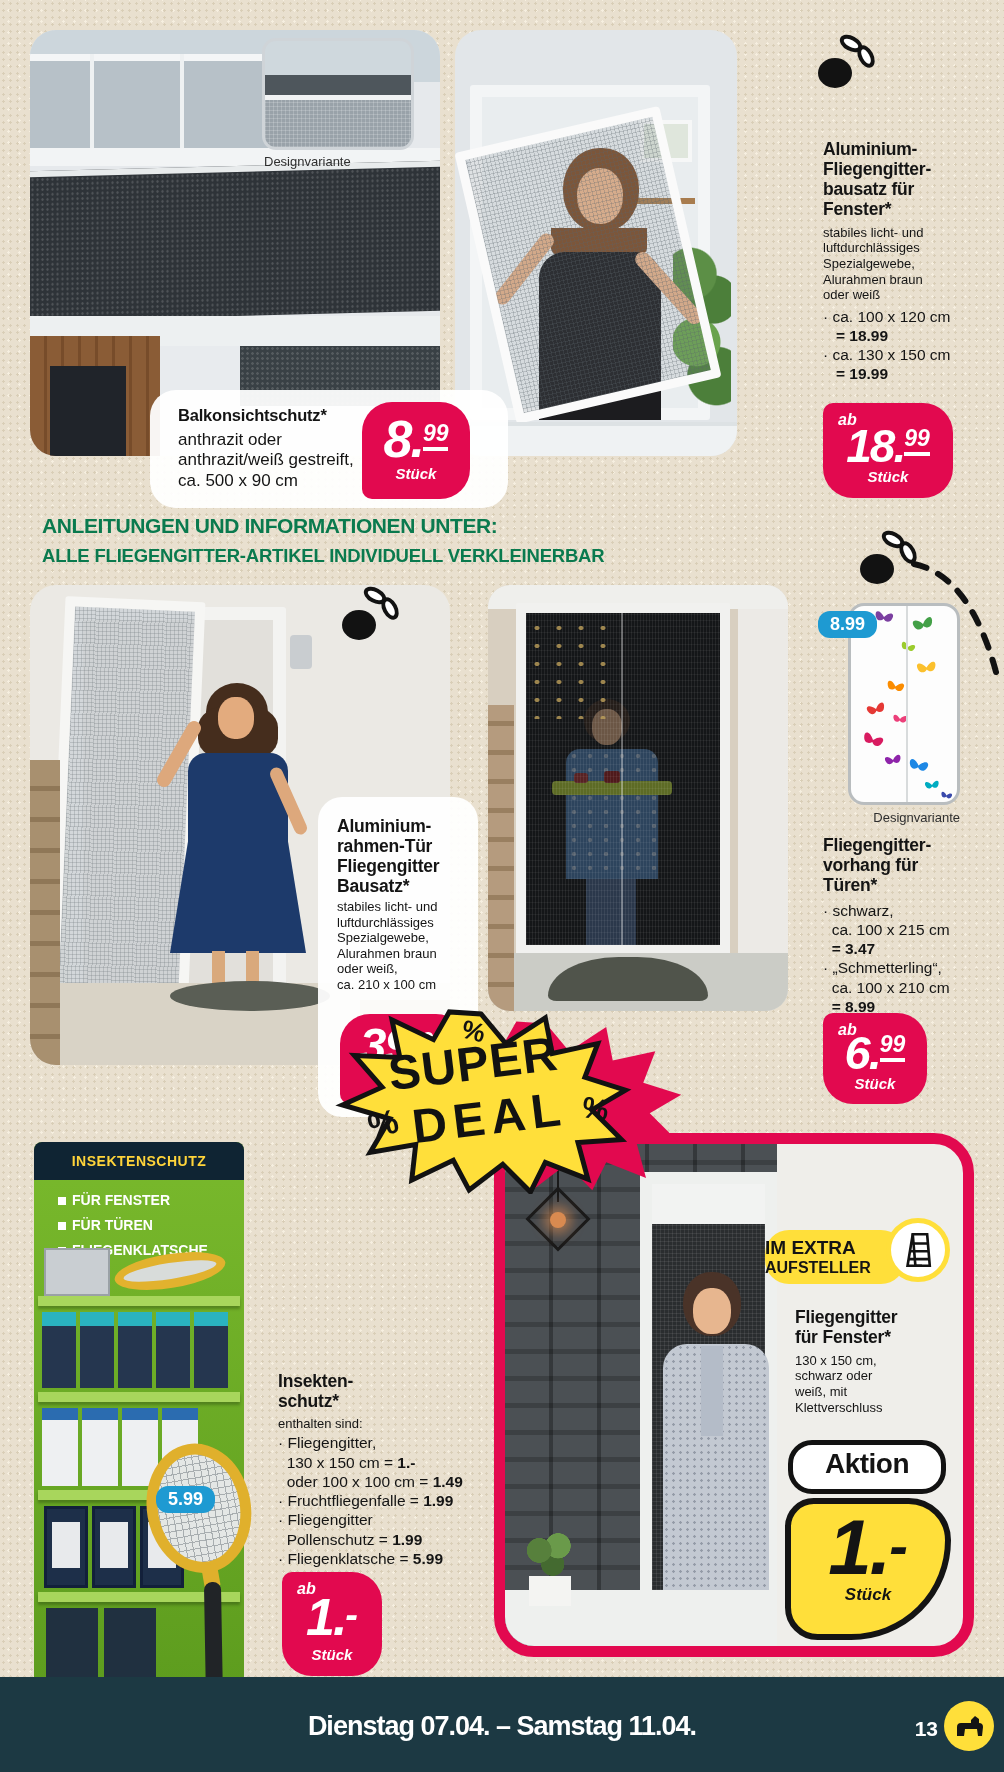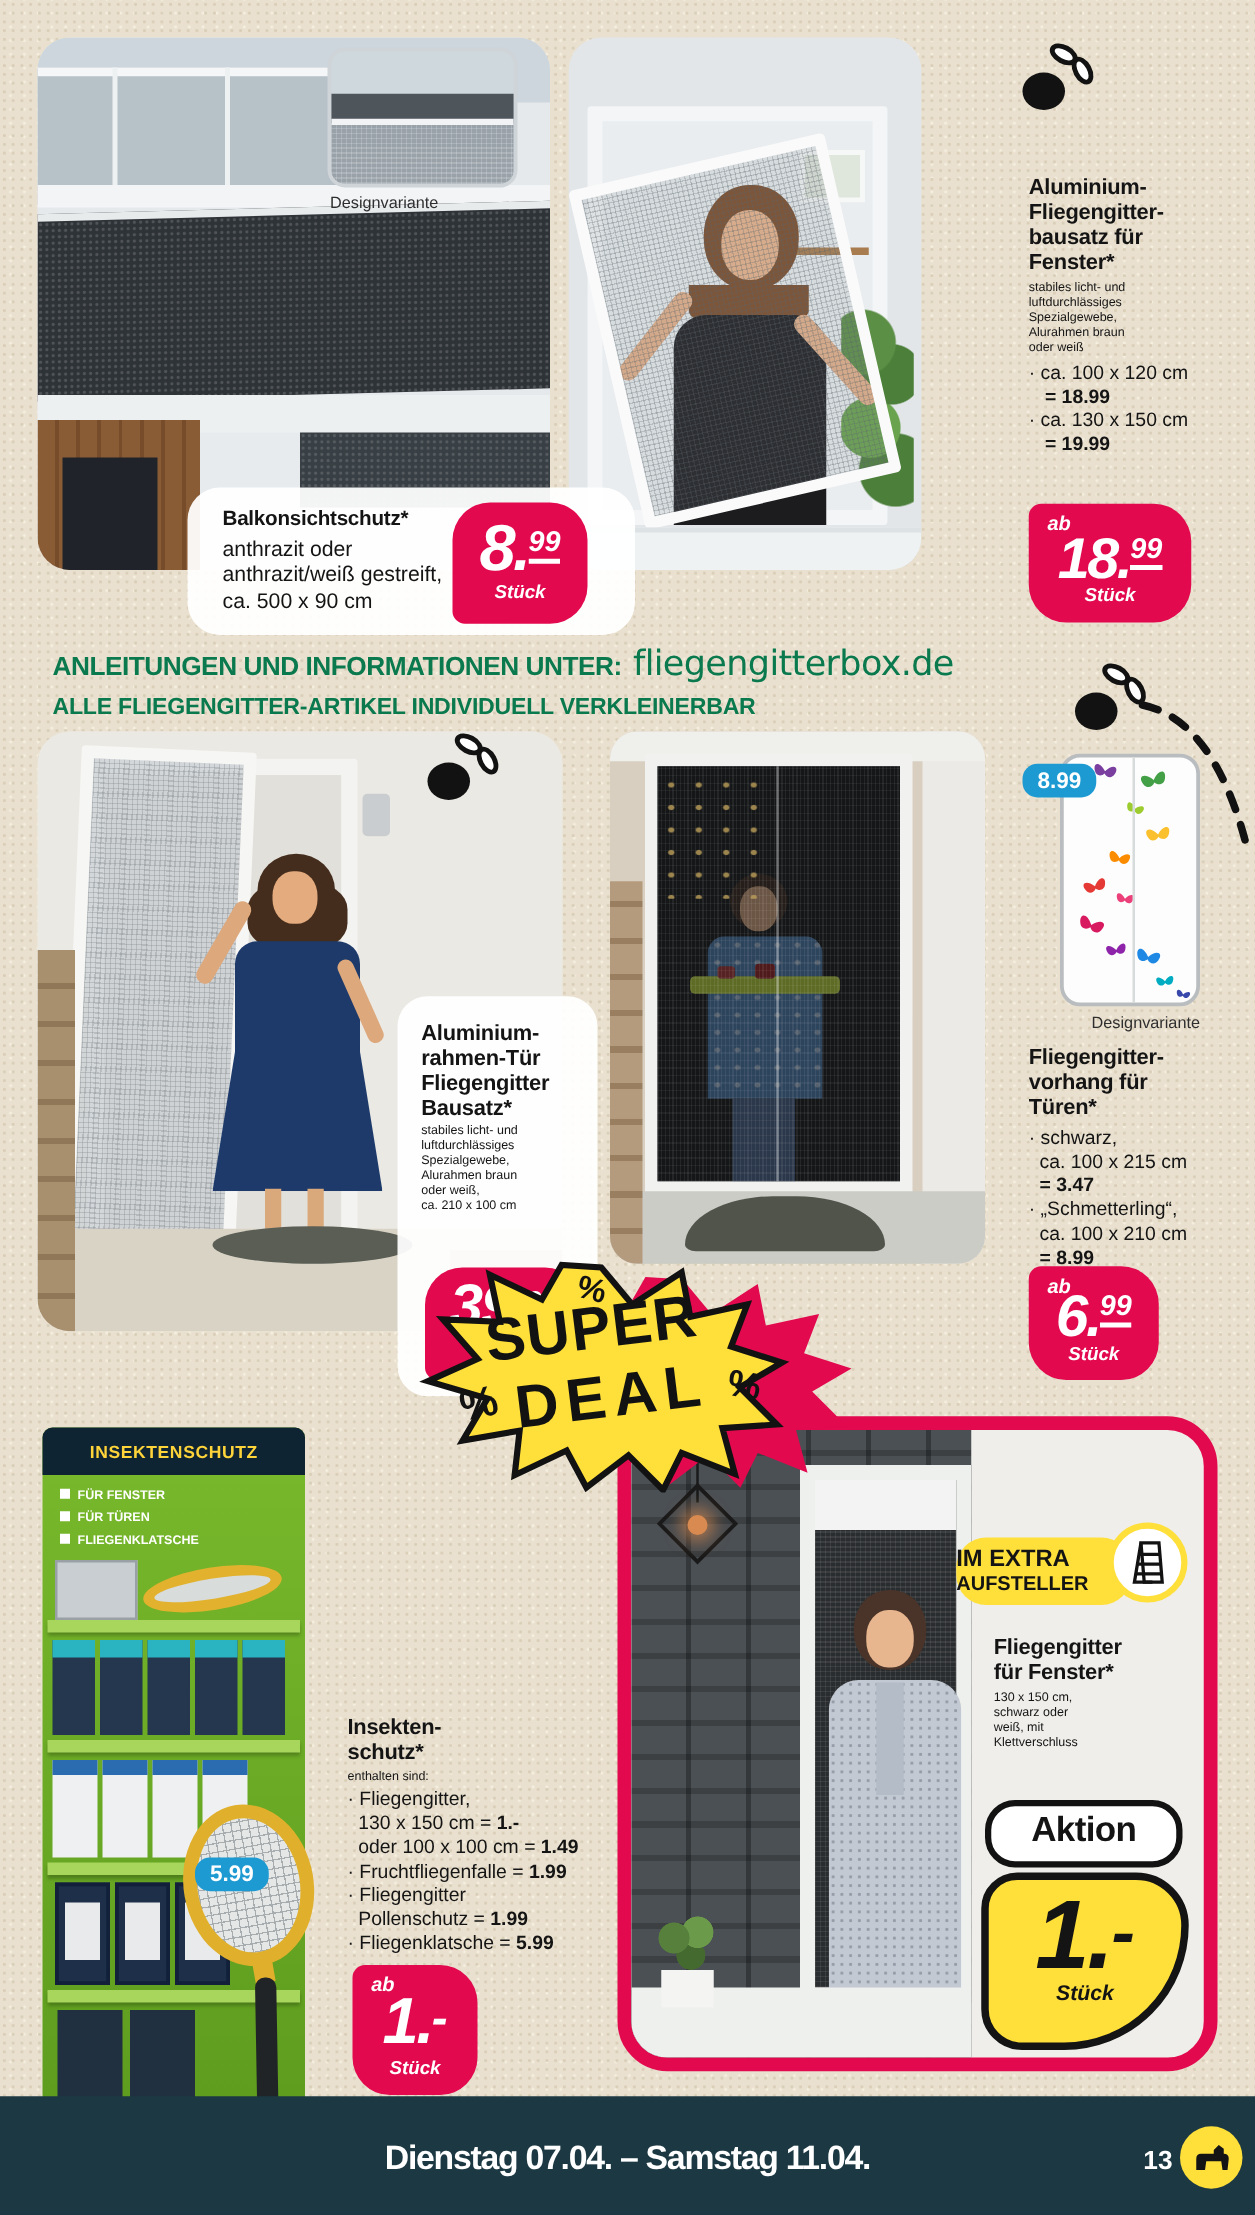--- a/index.html
+++ b/index.html
@@ -10,21 +10,21 @@
   body{font-family:"Liberation Sans", sans-serif; color:var(--ink,#141414); background:#cfc6b2;}
   #page{position:relative; width:1004px; height:1772px; margin:0 auto; overflow:hidden;
     background-color:#e9e0cf;
     background-image:radial-gradient(#d9ceb7 1px, transparent 1.4px),
                      radial-gradient(#f6efe0 1px, transparent 1.4px);
     background-size:7px 7px, 11px 11px; background-position:0 0, 3px 5px;}
   .abs{position:absolute;}
   .photo{position:absolute; border-radius:26px; overflow:hidden; background:#e6e9ec;}
   .ml{white-space:pre-line;}
   .ptitle{font-size:17.5px; font-weight:800; line-height:1.14; letter-spacing:-0.2px;}
-  .pdesc{font-size:10px; line-height:1.2;}
+  .pdesc{font-size:13px; line-height:1.2;}
   .pbullets .rl{font-size:15.5px; line-height:1.24; white-space:pre-wrap;}
   .pbullets b{font-weight:800;}
   .caption{font-size:13px; color:#2e2e2e;}
   
   .price{position:absolute; background:var(--pink,#e2094f); color:#fff; border-radius:30px; text-align:center; font-style:italic;}
   .price.tl{border-top-left-radius:10px;}
   .price.bl{border-bottom-left-radius:10px;}
   .price .ab{position:absolute; top:8px; left:15px; font-size:16px; font-weight:800; font-style:italic;}
   .prow{display:flex; justify-content:center; align-items:flex-start;}
   .whole{font-weight:800; line-height:0.92; letter-spacing:-2px;}
@@ -150,21 +150,20 @@
     <div class="prow" style="margin-top:22px;">
       <span class="whole" style="font-size:46px;">18.</span>
       <span class="cents" style="margin-top:2px;">99</span>
     </div>
     <div class="unit">Stück</div>
   </div>
 
   <div id="banner">
     <div class="l1">
       <span class="lbl">ANLEITUNGEN UND INFORMATIONEN UNTER:</span>
-      <span class="url">fliegengitterbox.de</span>
     </div>
     <div class="l2">ALLE FLIEGENGITTER-ARTIKEL INDIVIDUELL VERKLEINERBAR</div>
   </div>
 
   <div class="fly" style="left:860px;top:532px;">
       <i class="w1"></i>
       <i class="w2"></i>
       <i class="body"></i>
     </div>
   <svg class="abs" style="left:908px;top:550px;z-index:8;" width="96" height="128" viewBox="0 0 96 128">
@@ -282,21 +281,21 @@
       <span class="cents" style="margin-top:2px;">99</span>
     </div>
     <div class="unit">Stück</div>
   </div>
 
   <div class="abs" style="left:34px;top:1142px;width:210px;height:556px;">
     <div class="abs" style="left:0;top:0;width:210px;height:556px;background:linear-gradient(180deg,#79b92c,#5d9c1e);border-radius:8px;"></div>
     <div class="abs" style="left:0;top:0;width:210px;height:38px;background:#0f2433;border-radius:8px 8px 0 0;display:flex;align-items:center;justify-content:center;">
       <span style="color:#ffd43a;font-weight:800;font-size:14px;letter-spacing:0.5px;">INSEKTENSCHUTZ</span>
     </div>
-    <div class="abs" style="left:14px;top:46px;color:#fff;font-weight:800;font-size:10px;line-height:1.8;">
+    <div class="abs" style="left:24px;top:46px;color:#fff;font-weight:800;font-size:14px;line-height:1.8;">
       <div><span style="display:inline-block;width:8px;height:8px;background:#fff;margin-right:6px;"></span><span>FÜR FENSTER</span></div>
       <div><span style="display:inline-block;width:8px;height:8px;background:#fff;margin-right:6px;"></span><span>FÜR TÜREN</span></div>
       <div><span style="display:inline-block;width:8px;height:8px;background:#fff;margin-right:6px;"></span><span>FLIEGENKLATSCHE</span></div>
     </div>
 
     <div class="abs" style="left:10px;top:106px;width:66px;height:48px;background:#c9ced2;border:2px solid #9aa1a6;"></div>
     <div class="abs" style="left:80px;top:112px;width:112px;height:34px;border:9px solid #e2b22e;border-radius:50%;background:#d8dcda;transform:rotate(-9deg);"></div>
     <div class="abs" style="left:4px;top:154px;width:202px;height:10px;background:#a8d65c;box-shadow:0 3px 3px rgba(0,0,0,0.25);"></div>
     <div class="abs" style="left:8px;top:170px;width:34px;height:76px;background:#25364f;border-top:14px solid #2ab3c0;"></div>
     <div class="abs" style="left:46px;top:170px;width:34px;height:76px;background:#25364f;border-top:14px solid #2ab3c0;"></div>

